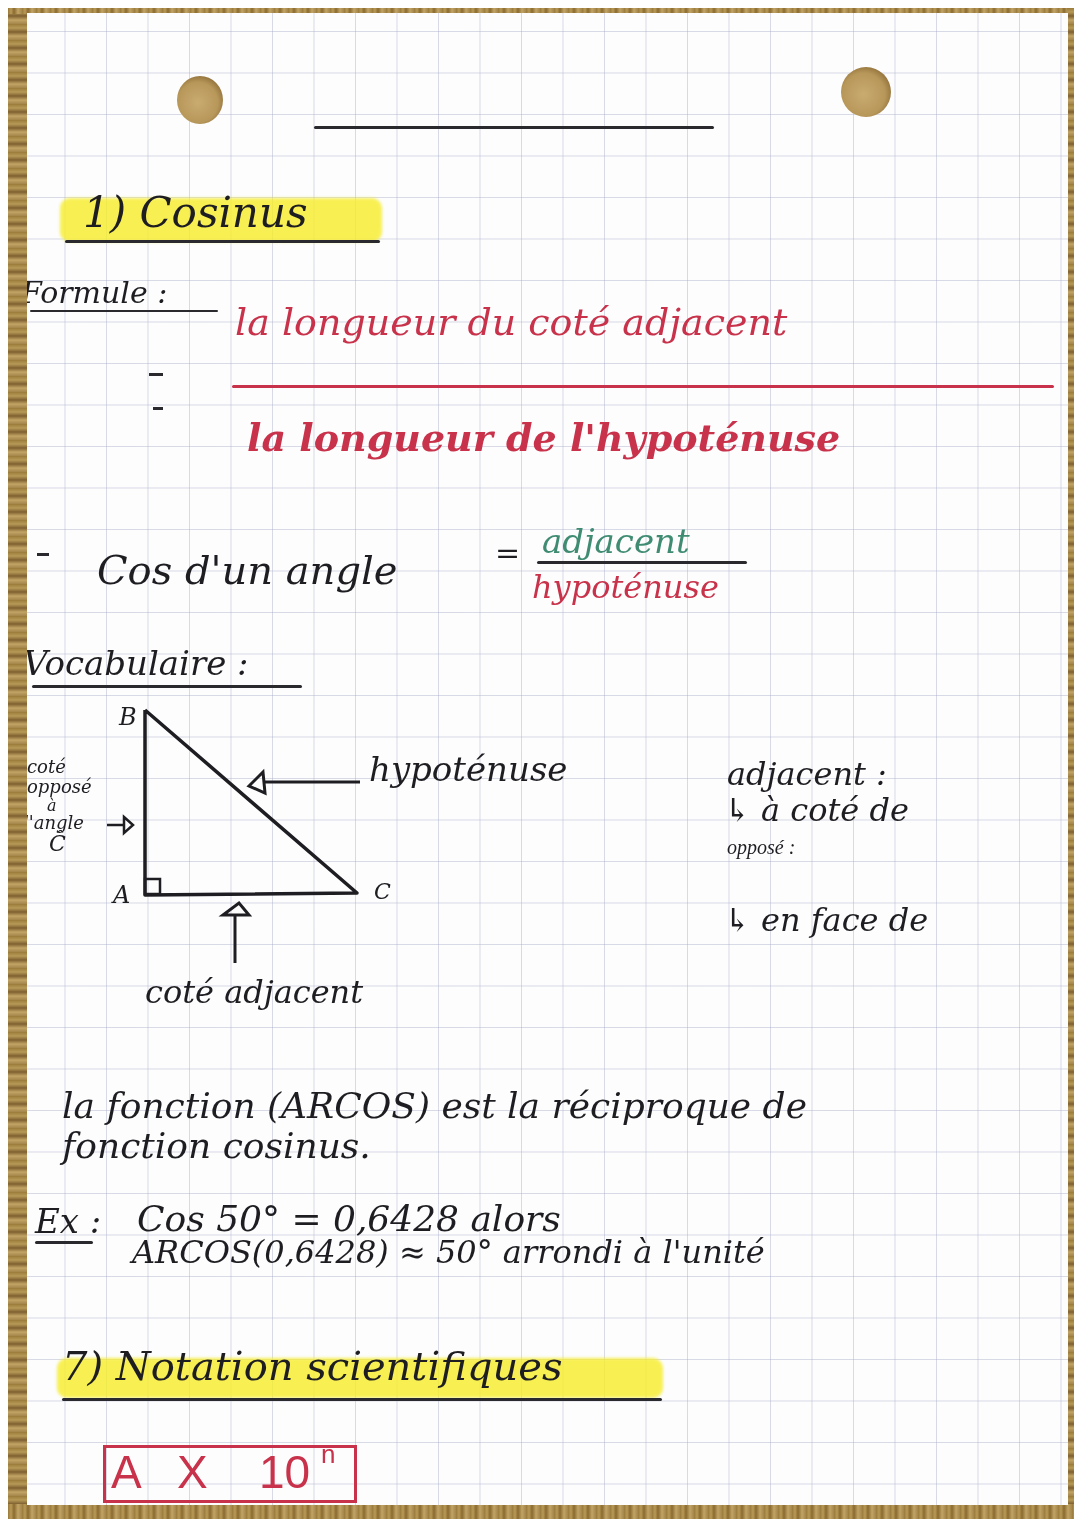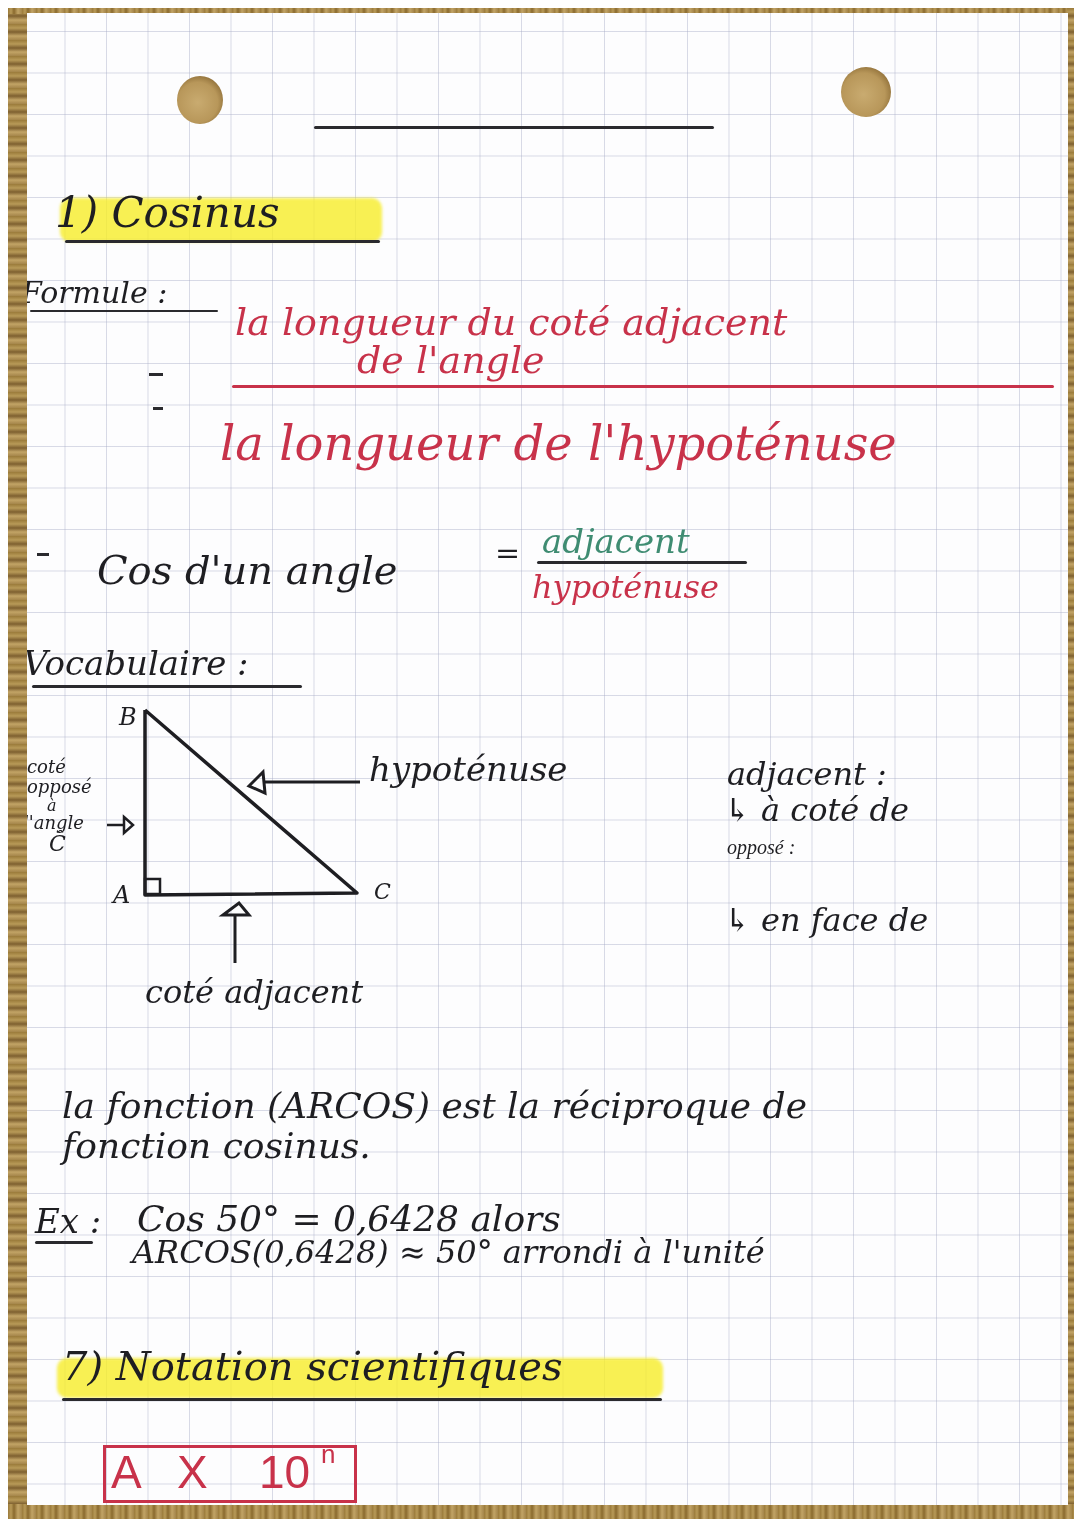--- a/index.html
+++ b/index.html
@@ -45,33 +45,32 @@
 <div class="wood" style="left:8px; top:1504px; width:1066px; height:15px;"></div>
 
 <div class="paper">
 
   <div class="hole" style="left:150px; top:63px; width:46px; height:48px;"></div>
   <div class="hole" style="left:814px; top:54px; width:50px; height:50px;"></div>
 
   <div class="uline" style="left:287px; top:113px; width:400px;"></div>
 
   <div class="hl" style="left:33px; top:185px; width:322px; height:44px;"></div>
-  <div class="abs hand ink" style="left:28px; top:175px; font-size:42px;">1) Cosinus</div>
+  <div class="abs hand ink" style="left:56px; top:175px; font-size:42px;">1) Cosinus</div>
   <div class="uline" style="left:38px; top:227px; width:315px;"></div>
 
   <div class="abs hand ink" style="left:-6px; top:262px; font-size:30px;">Formule :</div>
   <div class="uline" style="left:3px; top:297px; width:188px; height:2px;"></div>
 
   <div class="dash" style="left:122px; top:360px; width:14px;"></div>
   <div class="dash" style="left:126px; top:394px; width:10px;"></div>
 
   <div class="abs hand red" style="left:208px; top:287px; font-size:38px;">la longueur du coté adjacent</div>
-  <div class="abs hand red" style="left:330px; top:325px; font-size:38px;">de l'angle</div>
   <div class="rline" style="left:205px; top:372px; width:822px;"></div>
-  <div class="abs hand red" style="left:193px; top:402px; font-size:48px;">la longueur de l'hypoténuse</div>
+  <div class="abs hand red" style="left:220px; top:402px; font-size:38px;font-weight:bold;">la longueur de l'hypoténuse</div>
 
   <div class="dash" style="left:10px; top:540px; width:12px;"></div>
   <div class="abs hand ink" style="left:70px; top:534px; font-size:40px;">Cos d'un angle</div>
   <div class="abs hand ink" style="left:468px; top:522px; font-size:30px;">=</div>
   <div class="abs hand green" style="left:515px; top:508px; font-size:34px;">adjacent</div>
   <div class="uline" style="left:510px; top:548px; width:210px;"></div>
   <div class="abs hand red" style="left:505px; top:555px; font-size:32px;">hypoténuse</div>
 
   <div class="abs hand ink" style="left:-4px; top:630px; font-size:34px;">Vocabulaire :</div>
   <div class="uline" style="left:5px; top:672px; width:270px;"></div>

